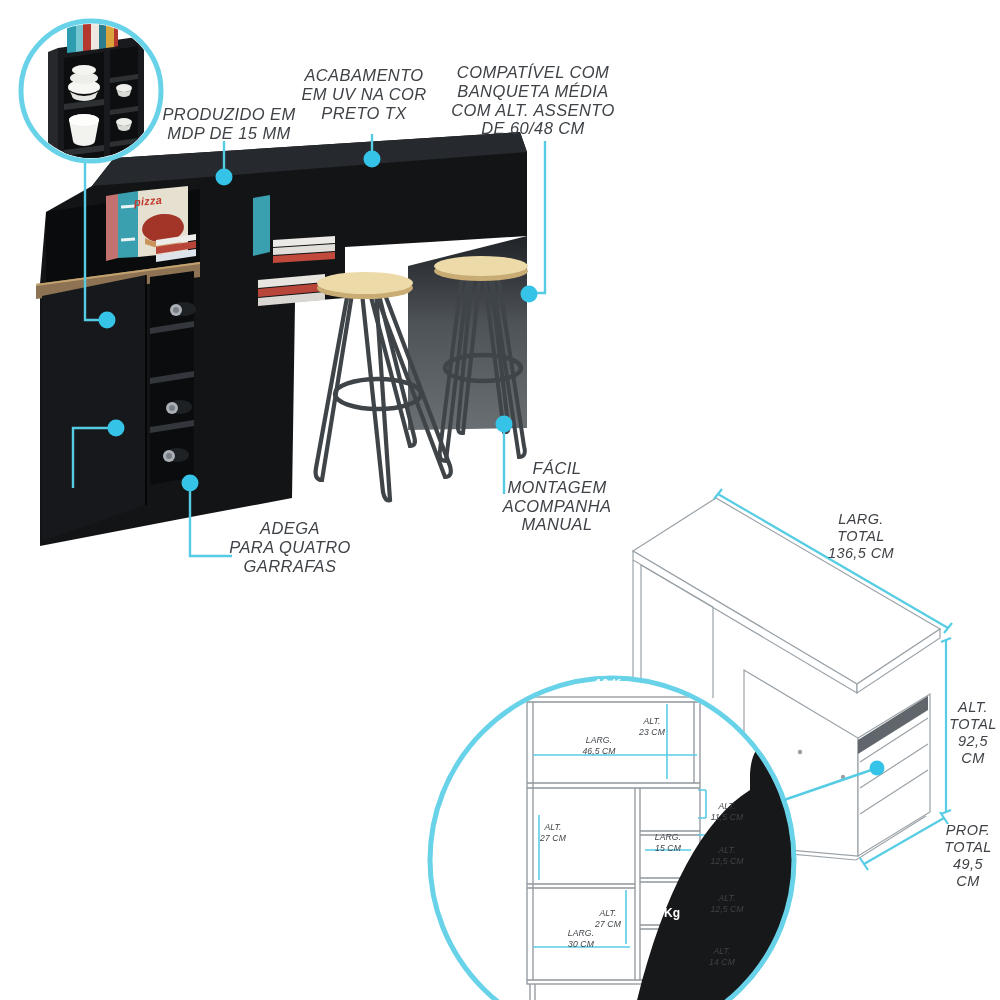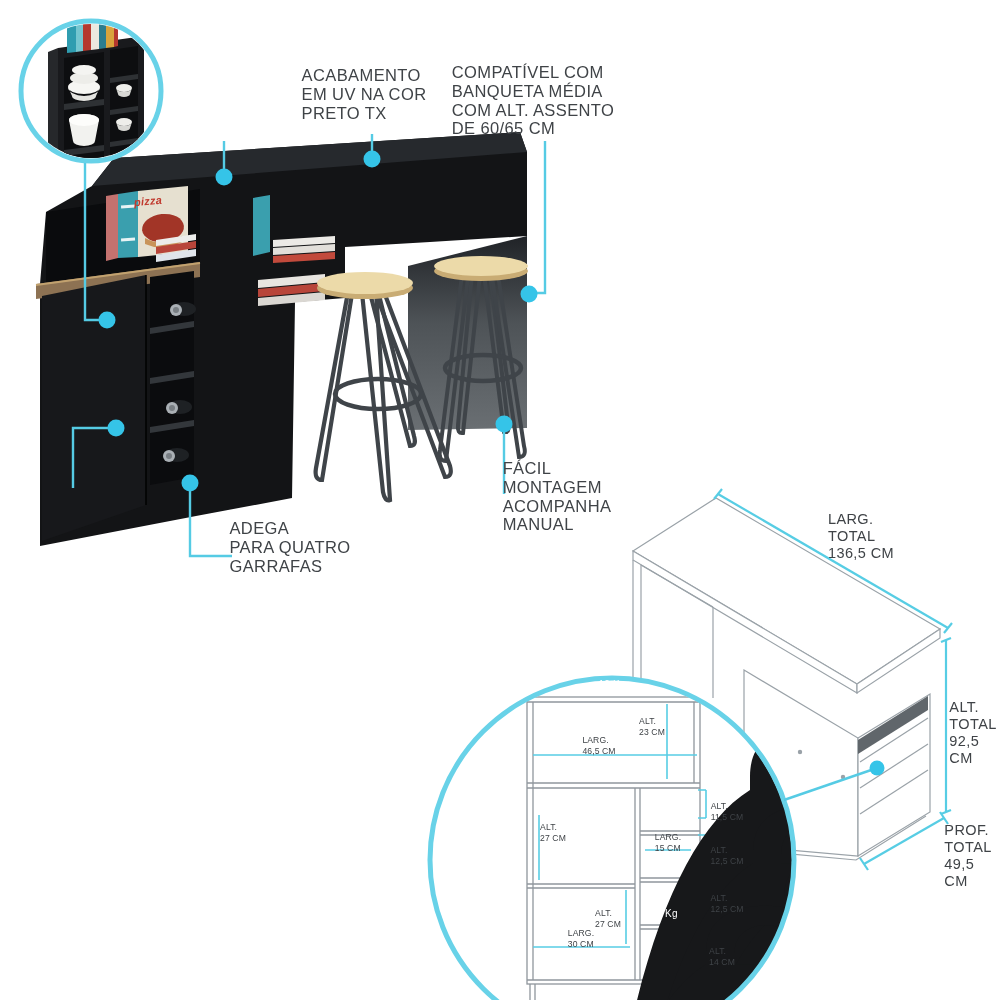--- a/index.html
+++ b/index.html
@@ -1,25 +1,25 @@
 <!DOCTYPE html>
 <html><head>
 <meta charset="utf-8">
 <style>
   html,body{margin:0;padding:0;background:#ffffff;}
   .stage{position:relative;width:1000px;height:1000px;background:#ffffff;overflow:hidden;
          font-family:"Liberation Sans", sans-serif;}
   .stage svg{position:absolute;left:0;top:0;}
-  .lb{position:absolute;transform:translate(-50%,-50%);text-align:left;white-space:pre-line;
-      color:#3f4347;line-height:1.14;letter-spacing:0.4px;}
+  .lb{position:absolute;transform:translate(-50%,-50%);text-align:center;white-space:pre-line;
+      color:#3f4347;line-height:1.14;letter-spacing:0.4px;font-style:italic;}
   .s16{font-size:16.5px;}
   .s14{font-size:14.5px;line-height:1.18;}
   .s8{font-size:8.6px;line-height:1.25;letter-spacing:0.1px;}
-  .wt{position:absolute;transform:translate(-50%,-50%);color:#ffffff;font-size:10px;
-      font-weight:normal;letter-spacing:0.2px;white-space:nowrap;}
+  .wt{position:absolute;transform:translate(-50%,-50%);color:#ffffff;font-size:12px;
+      font-weight:bold;letter-spacing:0.2px;white-space:nowrap;}
   .pizza{position:absolute;left:148px;top:201px;transform:translate(-50%,-50%) rotate(-5deg);
       color:#c03a2e;font-size:11px;font-weight:bold;font-style:italic;letter-spacing:0.3px;}
 </style>
 </head>
 <body>
 
 <div class="stage">
 
 <svg width="1000" height="1000" viewBox="0 0 1000 1000">
   <defs>
@@ -257,27 +257,29 @@
       </g>
     </g>
     <circle cx="612" cy="860" r="182" fill="none" stroke="#68d2e8" stroke-width="5"></circle>
   </g>
   <g>
     <line x1="877" y1="768" x2="784" y2="800" stroke="#55cbe4" stroke-width="2.4"></line>
     <circle cx="877" cy="768" r="7.5" fill="#35c4e8"></circle>
   </g>
 </svg>
 
+<div class="lb s16" style="left:229px;top:124px;">PRODUZIDO EM
+MDP DE 15 MM</div>
 <div class="lb s16" style="left:364px;top:94px;">ACABAMENTO
 EM UV NA COR
 PRETO TX</div>
 <div class="lb s16" style="left:533px;top:101px;">COMPATÍVEL COM
 BANQUETA MÉDIA
 COM ALT. ASSENTO
-DE 60/65 CM</div>
+DE 60/48 CM</div>
 <div class="lb s16" style="left:557px;top:497px;">FÁCIL
 MONTAGEM
 ACOMPANHA
 MANUAL</div>
 <div class="lb s16" style="left:290px;top:547px;">ADEGA
 PARA QUATRO
 GARRAFAS</div>
 
 <div class="lb s14" style="left:861px;top:537px;">LARG.
 TOTAL

